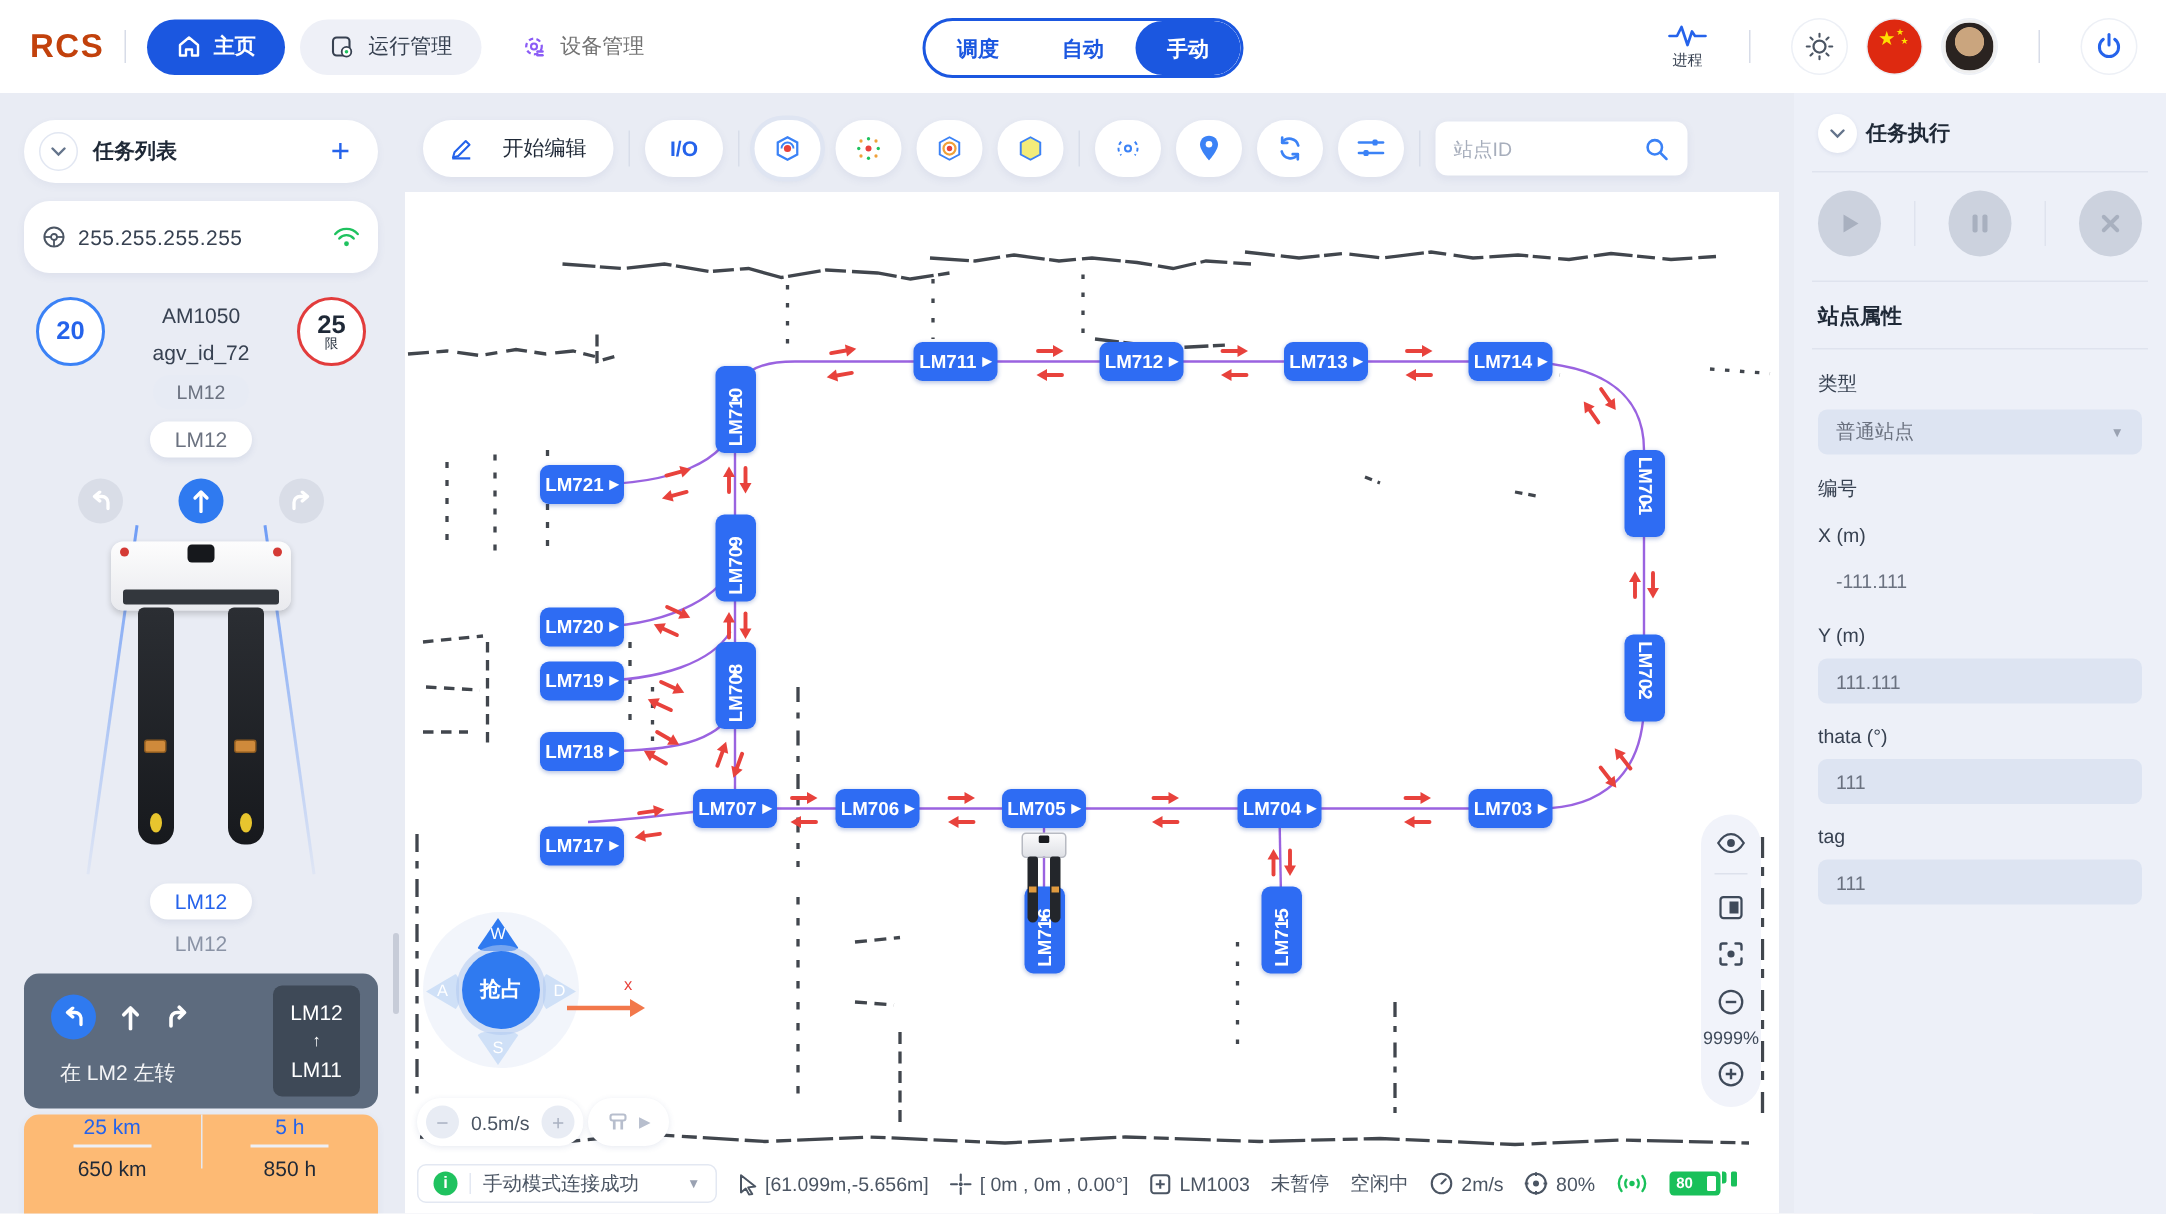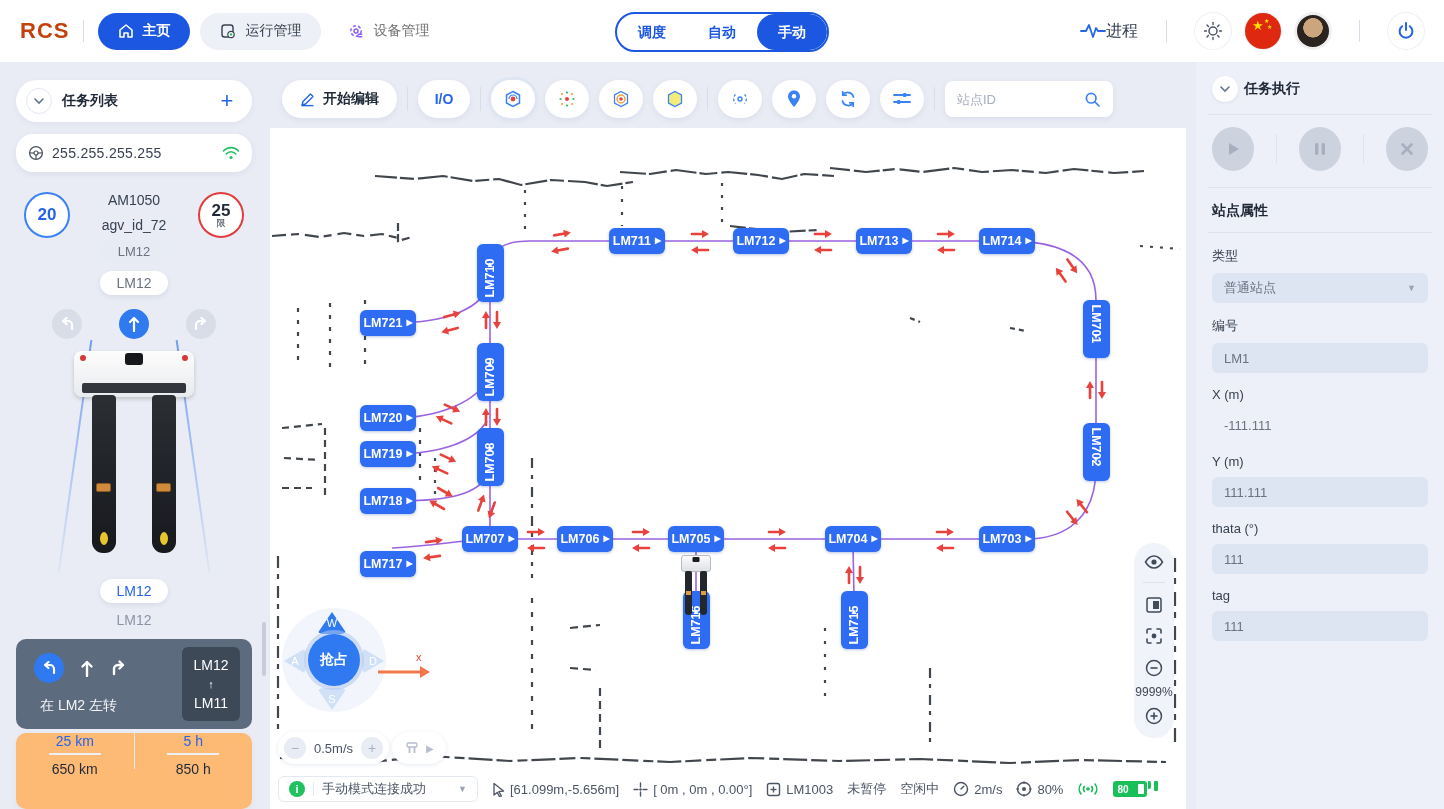--- a/index.html
+++ b/index.html
@@ -10,37 +10,37 @@
   .logo{font-size:22px;font-weight:bold;color:#c2410c;letter-spacing:1px}
   .vdiv{width:1px;height:22px;background:#d7dce8;margin:0 14px}
   .navpill{display:flex;align-items:center;gap:8px;height:37px;padding:0 20px;border-radius:19px;font-size:14px;cursor:pointer}
   .navpill.active{background:#1b57e0;color:#fff;font-weight:bold}
   .navpill.soft{background:#eef0f7;color:#374151;margin-left:10px}
   .navpill.plain{background:transparent;color:#737373;margin-left:6px}
   .modes{position:absolute;left:50%;top:12px;transform:translateX(-50%);display:flex;align-items:center;height:40px;border:2px solid #1b57e0;border-radius:20px;background:#fff;overflow:hidden}
   .mode{width:70px;text-align:center;font-size:14px;font-weight:bold;color:#1b57e0;height:36px;line-height:36px;cursor:pointer}
   .mode.active{background:#1b57e0;color:#fff;border-radius:18px}
   .nav-right{margin-left:auto;display:flex;align-items:center;gap:14px}
-  .proc{display:flex;align-items:center;font-size:16px;color:#374151;cursor:pointer}
+  .proc{display:flex;flex-direction:column;align-items:center;font-size:10px;color:#374151;cursor:pointer}
   .navcircle{width:36px;height:36px;border-radius:50%;background:#fff;box-shadow:0 0 0 1px #edf0f6;display:flex;align-items:center;justify-content:center;cursor:pointer}
   .flag{background:#de2910;position:relative;overflow:hidden}
   .flag .star{color:#ffde00;font-size:13px;position:absolute;left:7px;top:5px}
   .flag .s2{font-size:6px;left:19px;top:4px}
   .flag .s3{font-size:6px;left:22px;top:10px}
   .avatar{background:radial-gradient(circle at 50% 40%,#caa57e 0 38%,#2a2320 40%);border:2px solid #eee}
   
   .lpanel{position:absolute;left:0;top:62px;width:268px;bottom:0;padding:18px 16px 0 16px}
   .lheader{background:#fff;border-radius:21px;height:42px;display:flex;align-items:center;padding:0 10px;box-shadow:0 2px 6px rgba(60,80,140,.06)}
   .chev-circle{width:26px;height:26px;border-radius:50%;border:1px solid #e2e7f2;display:flex;align-items:center;justify-content:center;color:#64748b;cursor:pointer}
   .lheader .title{font-size:14px;font-weight:bold;color:#1f2937;margin-left:10px}
   .plus-btn{margin-left:auto;width:30px;height:30px;border-radius:50%;display:flex;align-items:center;justify-content:center;color:#2563eb;font-size:22px;cursor:pointer}
   .agvcard{margin-top:12px;position:relative;height:668px}
-  .ipbar{background:#fff;border-radius:17px;height:38px;display:flex;align-items:center;padding:0 12px;font-size:14px;color:#374151;box-shadow:0 2px 6px rgba(60,80,140,.08)}
+  .ipbar{background:#fff;border-radius:17px;height:48px;display:flex;align-items:center;padding:0 12px;font-size:14px;color:#374151;box-shadow:0 2px 6px rgba(60,80,140,.08)}
   .ipbar .ip{margin-left:8px;letter-spacing:.3px}
-  .speedrow{display:flex;justify-content:space-between;align-items:flex-end;margin-top:16px;padding:0 8px}
+  .speedrow{display:flex;justify-content:space-between;align-items:flex-start;margin-top:16px;padding:0 8px}
   .spdcircle{width:46px;height:46px;border-radius:50%;background:#fff;display:flex;flex-direction:column;align-items:center;justify-content:center;font-size:17px}
   .spd-cur{border:2px solid #3b82f6;color:#2563eb;font-weight:bold}
   .spd-lim{border:2px solid #e23c3c;color:#1f2937;font-weight:bold;line-height:1}
   .spd-lim small{font-size:9px;font-weight:normal;color:#1f2937}
   .vehmeta{text-align:center;font-size:14px;color:#374151;line-height:1.8}
   .badge{display:inline-block;border-radius:14px;padding:4px 16px;font-size:13px}
   .badgerow{text-align:center;margin-top:4px}
   .b-gray{background:#e7ebf4;color:#6b7280}
   .b-white{background:#fff;color:#6b7280;box-shadow:0 2px 5px rgba(60,80,140,.10);font-size:14px}
   .b-blue{background:#fff;color:#2563eb;box-shadow:0 2px 5px rgba(60,80,140,.10);font-size:14px}
@@ -69,21 +69,21 @@
   .routebox{position:absolute;right:12px;top:8px;bottom:8px;width:58px;background:#3e4957;border-radius:6px;display:flex;flex-direction:column;align-items:center;justify-content:center;font-size:14px;line-height:1.5}
   .statcard{background:#fdba74;border-radius:10px;margin-top:4px;height:76px;display:flex;align-items:flex-start;box-shadow:0 2px 6px rgba(60,80,140,.06)}
   .stat{flex:1;text-align:center;font-size:14px}
   .stat .top{color:#2563eb;padding-bottom:4px;border-bottom:2px solid #eef0f6;display:inline-block;min-width:52px}
   .stat .bot{color:#1f2937;margin-top:6px}
   .statdiv{width:1px;height:36px;background:#e5e9f2}
   .lscroll{position:absolute;right:2px;top:560px;width:4px;height:54px;border-radius:2px;background:#c7ccd8}
   
   .toolbar{position:absolute;left:282px;top:80px;display:flex;align-items:center;gap:10px;z-index:25}
   .tbtn{background:#fff;border-radius:19px;height:38px;display:flex;align-items:center;justify-content:center;box-shadow:0 2px 6px rgba(60,80,140,.08);cursor:pointer;font-size:14px;color:#1f2937}
-  .tbtn.txt{padding:0 18px;gap:8px;font-weight:bold}
+  .tbtn.txt{padding:0 18px;gap:20px;font-weight:normal}
   .tbtn.io{width:52px;color:#2563eb;font-weight:bold}
   .tbtn.ico{width:44px}
   .tbtn.sel{box-shadow:0 0 0 3px #dfe5f2,0 2px 6px rgba(60,80,140,.1)}
   .tdiv{width:1px;height:24px;background:#d8dde9}
   .searchbox{background:#fff;border-radius:8px;height:36px;width:168px;display:flex;align-items:center;padding:0 12px;box-shadow:0 2px 6px rgba(60,80,140,.08)}
   .searchbox input{border:none;outline:none;flex:1;font-size:13px;color:#374151;width:100px;background:transparent}
   .searchbox input::placeholder{color:#a7aebc}
   
   .map{position:absolute;left:270px;top:128px;width:916px;height:681px;background:#fff;overflow:hidden}
   .map svg.layer{position:absolute;left:0;top:0}
@@ -998,23 +998,20 @@
 
   <div class="field">
     <div class="flabel">类型</div>
     <div class="finput select">
       <span>普通站点</span>
       <span class="caret">▼</span>
     </div>
   </div>
   <div class="field">
     <div class="flabel">编号</div>
-    <div class="finput">
-        <span>LM1</span>
-      </div>
   </div>
   <div class="field">
     <div class="flabel">X (m)</div>
     <div class="finput plain">
         <span>-111.111</span>
       </div>
   </div>
   <div class="field">
     <div class="flabel">Y (m)</div>
     <div class="finput">

